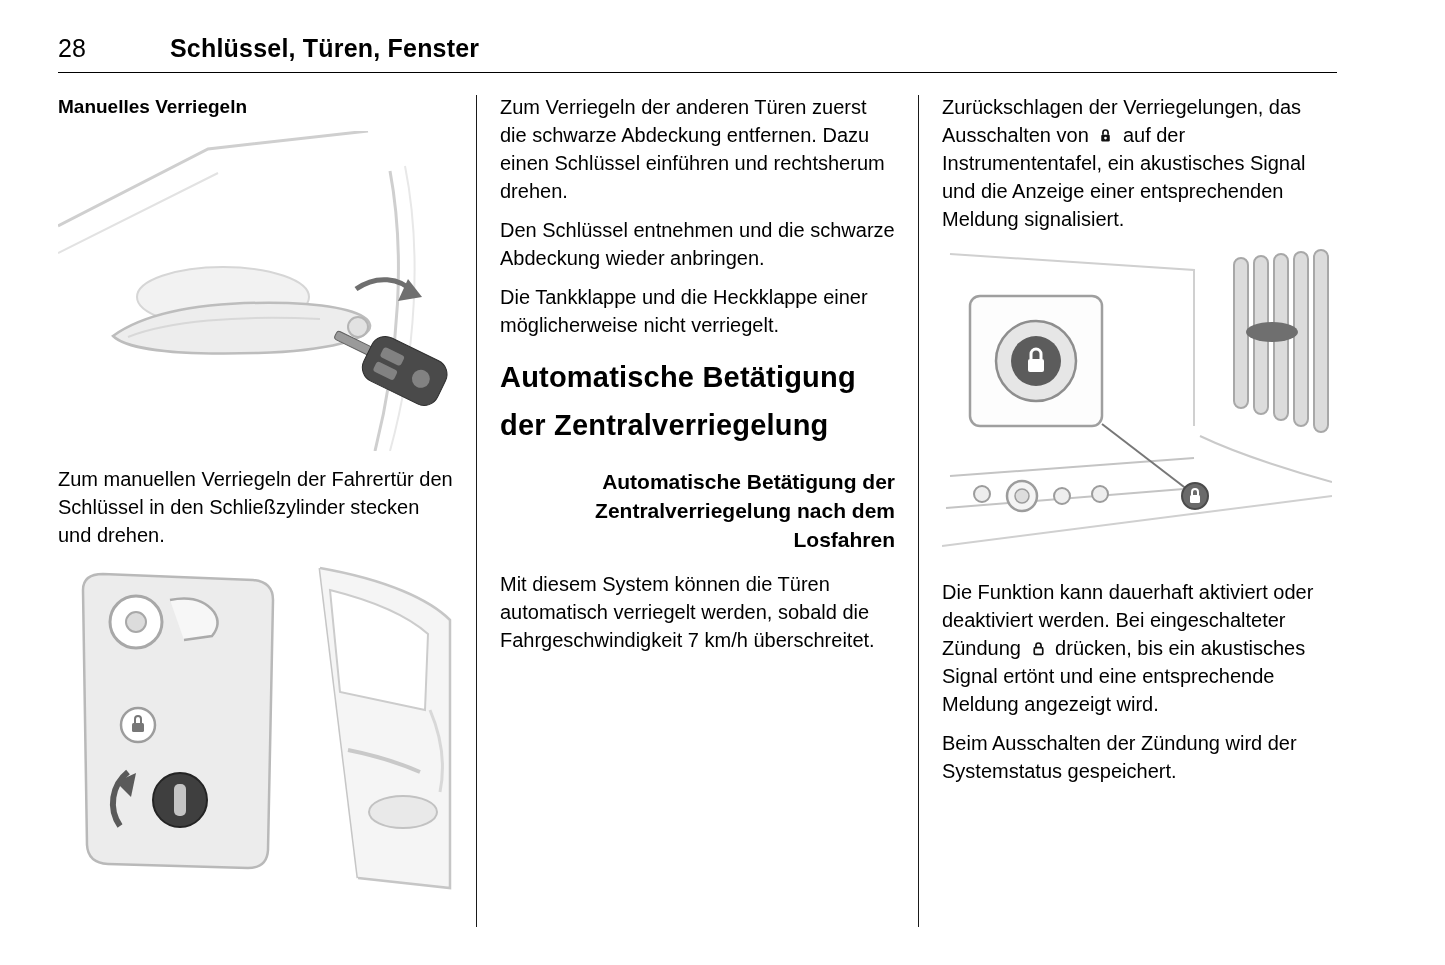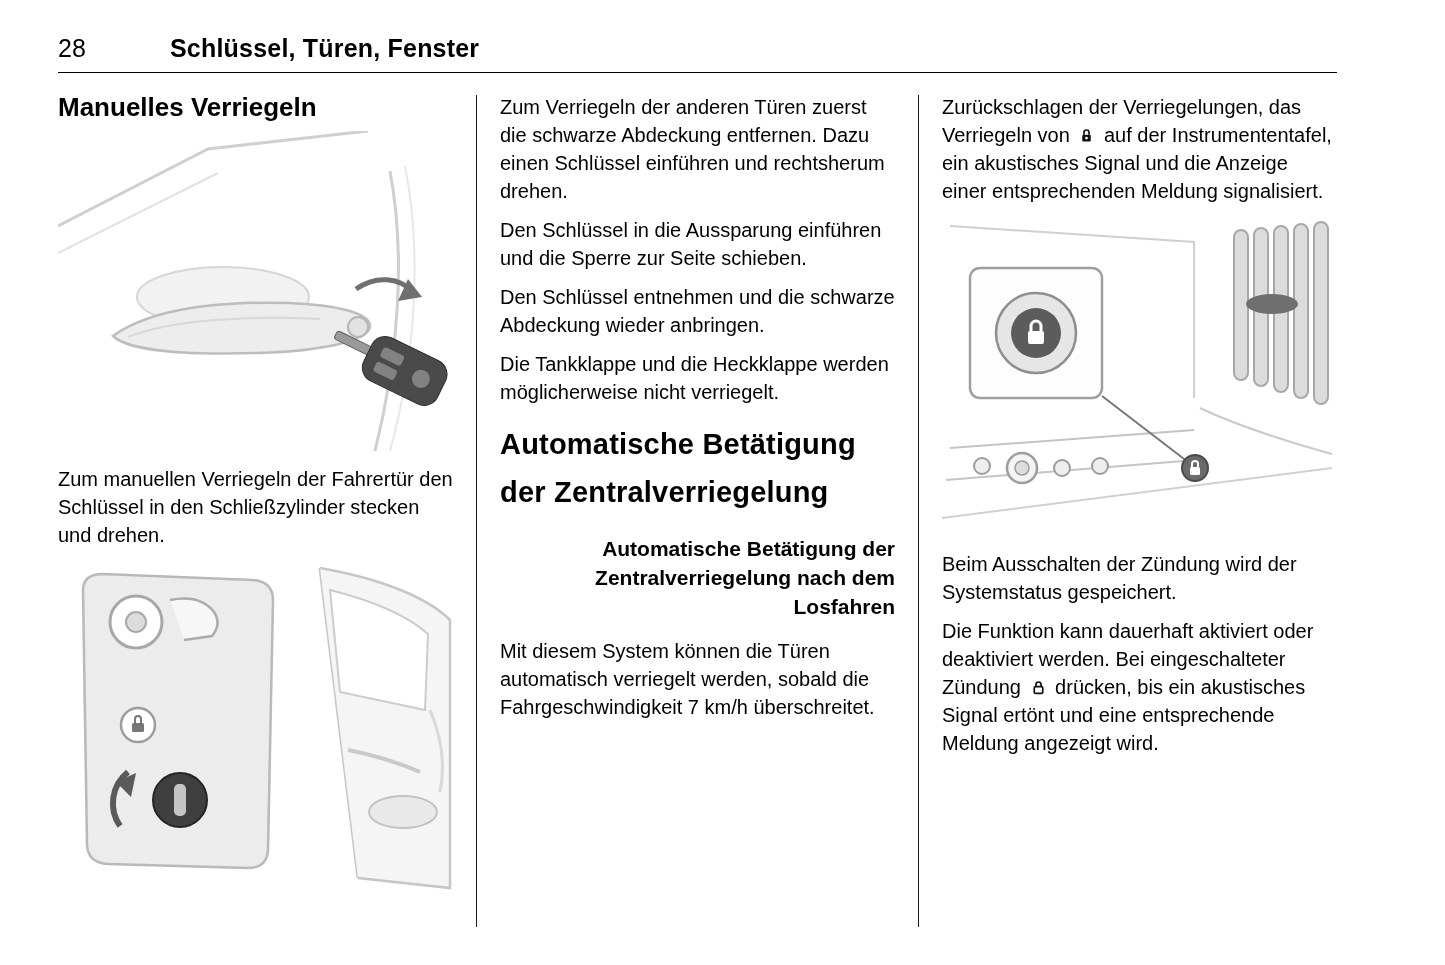--- a/index.html
+++ b/index.html
@@ -10,21 +10,21 @@
   header.pagehead { display:flex; align-items:baseline; }
   .pagenum { font-size:25px; font-weight:normal; width:112px; }
   .htitle  { font-size:25px; font-weight:bold; letter-spacing:0.2px; }
   .rule { border-top:1.5px solid #000; margin-top:9px; width:1279px; }
 
   .columns { display:flex; margin-top:20px; }
   .col { width:395px; font-size:20px; line-height:28px; }
   .vdiv { width:1px; background:#1a1a1a; height:832px; margin:2px 23px 0 23px; flex:none; }
 
   .col p { margin:0 0 11px 0; }
-  h3.small-head { font-size:26px; font-weight:bold; margin:0 0 10px 0; }
+  h3.small-head { font-size:19px; font-weight:bold; margin:0 0 10px 0; }
   h2.big-head { font-size:29px; font-weight:bold; line-height:48px; margin:14px 0 18px 0; letter-spacing:0.2px; }
   h4.sub-head { font-size:21px; font-weight:bold; line-height:29px; margin:4px 0 16px 0;text-align:right; }
 
   figure.illus { margin:4px 0 14px 0; }
   figure.illus svg { display:block; }
 
   .inline-icon { display:inline-block; vertical-align:-2px; margin:0 3px; }
 </style>
 </head>
 <body>
@@ -88,35 +88,34 @@
           <path d="M62 266 a40 40 0 0 1 8 -54" fill="none" stroke="#5a5a5a" stroke-width="6"></path>
           <path d="M58 222 l20 -9 l-5 24 Z" fill="#5a5a5a"></path>
         </svg>
       </figure>
     </section>
 
     <div class="vdiv"></div>
 
     <section class="col">
       <p>Zum Verriegeln der anderen Türen zuerst die schwarze Abdeckung entfernen. Dazu einen Schlüssel einführen und rechtsherum drehen.</p>
-      <p>Den Schlüssel in die Aussparung einführen und die Sperre zur Seite schieben.</p>
       <p>Den Schlüssel entnehmen und die schwarze Abdeckung wieder anbringen.</p>
-      <p>Die Tankklappe und die Heckklappe werden möglicherweise nicht verriegelt.</p>
+      <p>Die Tankklappe und die Heckklappe einer möglicherweise nicht verriegelt.</p>
 
       <h2 class="big-head">Automatische Betätigung der Zentralverriegelung</h2>
       <h4 class="sub-head">Automatische Betätigung der Zentralverriegelung nach dem Losfahren</h4>
 
       <p>Mit diesem System können die Türen automatisch verriegelt werden, sobald die Fahrgeschwindigkeit 7 km/h überschreitet.</p>
     </section>
 
     <div class="vdiv"></div>
 
     <section class="col">
       <p>
-        <span>Zurückschlagen der Verriegelungen, das Verriegeln von</span>
+        <span>Zurückschlagen der Verriegelungen, das Ausschalten von</span>
         <svg class="inline-icon" viewBox="0 0 20 20" width="17" height="17">
           <rect x="5" y="9" width="10" height="8" rx="1.5" fill="#111111"></rect>
           <path d="M7 9 V6.5 a3 3 0 0 1 6 0 V9" fill="none" stroke="#111111" stroke-width="2"></path>
           <circle cx="10" cy="13" r="1.6" fill="#ffffff"></circle>
         </svg>
         <span>auf der Instrumententafel, ein akustisches Signal und die Anzeige einer entsprechenden Meldung signalisiert.</span>
       </p>
 
       <figure class="illus">
         <svg viewBox="0 0 390 320" width="390" height="320">
@@ -147,26 +146,26 @@
           <circle cx="158" cy="250" r="8" fill="#eeeeee" stroke="#9c9c9c" stroke-width="2"></circle>
           <line x1="160" y1="180" x2="246" y2="246" stroke="#777777" stroke-width="2"></line>
           <circle cx="253" cy="252" r="13" fill="#6a6a6a" stroke="#4b4b4b" stroke-width="2"></circle>
           <g>
             <rect x="248" y="251" width="10" height="8" rx="1.5" fill="#ffffff"></rect>
             <path d="M250 251 v-3 a3 3 0 0 1 6 0 v3" fill="none" stroke="#ffffff" stroke-width="2"></path>
           </g>
         </svg>
       </figure>
 
-      <p>Beim Ausschalten der Zündung wird der Systemstatus gespeichert.</p>
-
       <p>
         <span>Die Funktion kann dauerhaft aktiviert oder deaktiviert werden. Bei eingeschalteter Zündung</span>
         <svg class="inline-icon" viewBox="0 0 20 20" width="17" height="17">
           <rect x="5" y="9" width="10" height="8" rx="1.5" fill="none" stroke="#111111" stroke-width="2"></rect>
           <path d="M7 9 V6.5 a3 3 0 0 1 6 0 V9" fill="none" stroke="#111111" stroke-width="2"></path>
         </svg>
         <span>drücken, bis ein akustisches Signal ertönt und eine entsprechende Meldung angezeigt wird.</span>
       </p>
+
+      <p>Beim Ausschalten der Zündung wird der Systemstatus gespeichert.</p>
     </section>
 
   </main>
 </div>
 
 </body></html>

